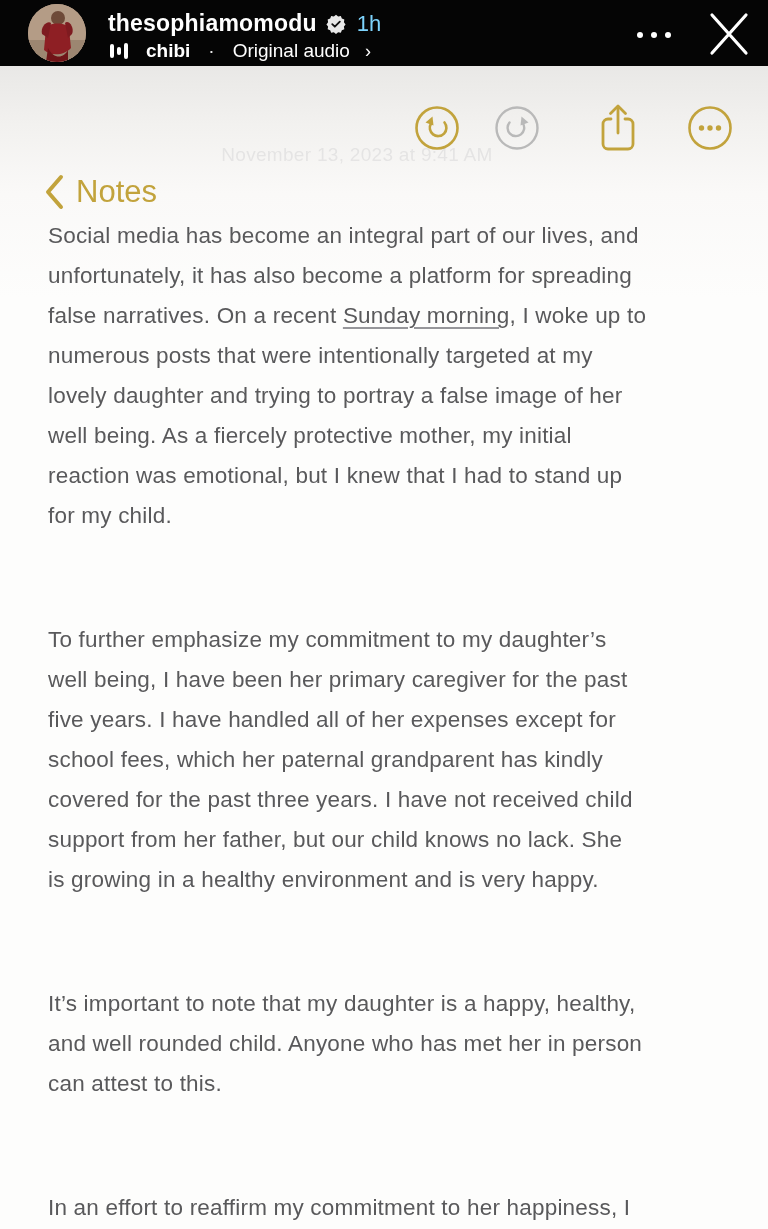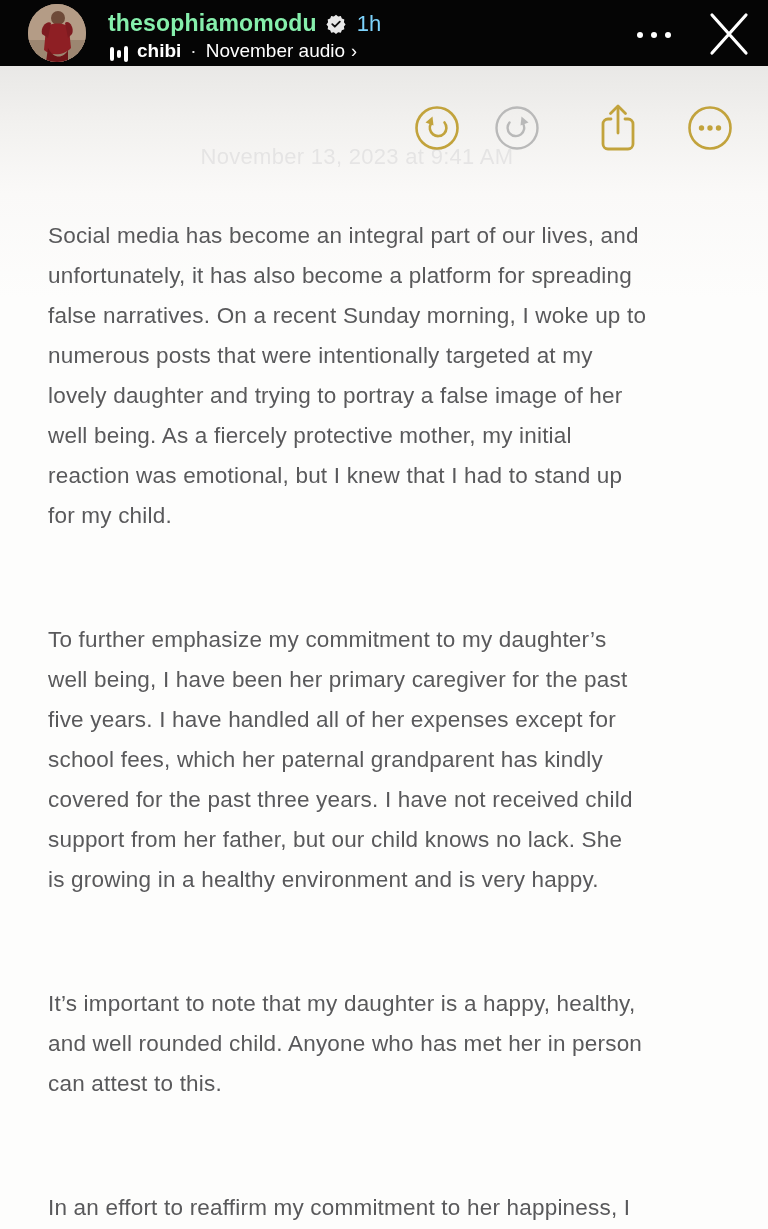--- a/index.html
+++ b/index.html
@@ -18,26 +18,26 @@
     background:#050505;
   }
   .avatar {
     position:absolute; left:28px; top:4px; width:58px; height:58px;
     border-radius:50%; overflow:hidden; background:#b49c86;
   }
   .user-row {
     position:absolute; left:108px; top:10px;
     display:flex; align-items:center; gap:9px;
   }
-  .username { color:#86efac; font-weight:700; font-size:23px; letter-spacing:0.2px; }
+  .username { color:#ffffff; font-weight:700; font-size:23px; letter-spacing:0.2px; }
   .badge { width:20px; height:20px; display:block; }
   .time { color:#7dd3fc; font-size:22px; margin-left:2px; }
   .audio-row {
     position:absolute; left:110px; top:40px;
-    display:flex; align-items:flex-end; gap:9px;
+    display:flex; align-items:center; gap:18px;
     color:#ffffff; font-size:19px;
   }
   .audio-bars { display:flex; align-items:center; gap:3px; height:16px; }
   .audio-bars i { display:block; width:4px; border-radius:2px; background:#fff; }
   .audio-title { font-weight:700; }
   .audio-sep { color:#e8e8e8; }
   .audio-chevron { font-size:18px; margin-left:-3px; }
   .story-menu {
     position:absolute; left:637px; top:32px;
     display:flex; gap:8px; align-items:center; cursor:pointer;
@@ -56,32 +56,33 @@
     color:#c2a33c; font-size:31px; cursor:pointer;
   }
   .nav-icon { position:absolute; top:39px; width:46px; height:46px; cursor:pointer; }
   .undo-btn  { left:414px; }
   .redo-btn  { left:494px; }
   .share-btn { left:594px; top:36px; width:48px; height:52px; }
   .more-btn  { left:687px; }
 
   .date-line {
     position:absolute; top:78px; left:0; width:714px;
-    text-align:center; font-size:22px; color:rgba(70,70,75,0.09);
+    text-align:center; font-size:19px; color:rgba(70,70,75,0.09);
     letter-spacing:0.3px;
   }
 
   .note-body {
     position:absolute; top:110px; left:48px; width:678px;
     font-size:22.5px; line-height:40px; color:#59595b;
     letter-spacing:0.2px; white-space:pre-line; cursor:text;
   }
   .note-body p { margin:0 0 44px 0; }
   .note-body p:last-child { margin-bottom:0; }
   .link-underline {
+    text-decoration:underline;
     text-decoration-color:#96969a;
     text-decoration-thickness:1.5px;
     text-underline-offset:4px;
     margin-top:12px;
   }
 </style>
 </head>
 <body>
 
 <div class="story-bar">
@@ -108,39 +109,45 @@
   </div>
 
   <div class="audio-row">
     <span class="audio-bars">
       <i style="height:14px"></i>
         <i style="height:8px"></i>
         <i style="height:16px"></i>
     </span>
     <span class="audio-title">chibi</span>
     <span class="audio-sep">·</span>
-    <span>November audio</span>
+    <span>Original audio</span>
     <span class="audio-chevron">›</span>
   </div>
 
   <div class="story-menu">
     <i></i>
       <i></i>
       <i></i>
   </div>
 
   <div class="close-btn">
     <svg width="50" height="46" viewBox="0 0 50 46">
       <path d="M8 4 L42 42 M42 4 L8 42" stroke="#ffffff" stroke-width="3.2" stroke-linecap="round"></path>
     </svg>
   </div>
 </div>
 
 <div class="notes-app">
 
+  <div class="back-button">
+    <svg width="20" height="36" viewBox="0 0 20 36">
+      <path d="M17 3 L4 18 L17 33" fill="none" stroke="#c2a33c" stroke-width="4" stroke-linecap="round" stroke-linejoin="round"></path>
+    </svg>
+    <span>Notes</span>
+  </div>
 
   <div class="nav-icon undo-btn">
     <svg width="46" height="46" viewBox="0 0 46 46">
       <circle cx="23" cy="23" r="20.5" fill="none" stroke="#c2a33c" stroke-width="2.6"></circle>
       <path d="M17 18.5 A 8.3 8.3 0 1 0 30.5 17.5" fill="none" stroke="#c2a33c" stroke-width="2.6" stroke-linecap="round"></path>
       <path d="M18.5 11.5 L11.5 17.5 L19.5 20.5 Z" fill="#c2a33c"></path>
     </svg>
   </div>
 
   <div class="nav-icon redo-btn">

